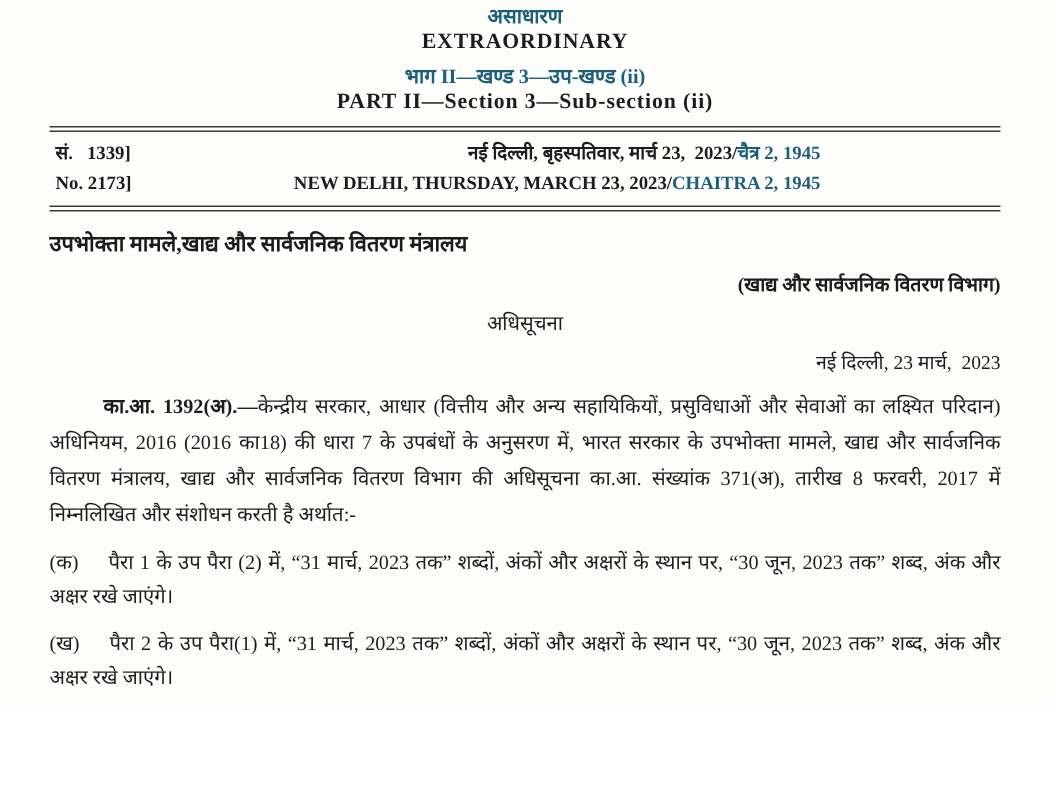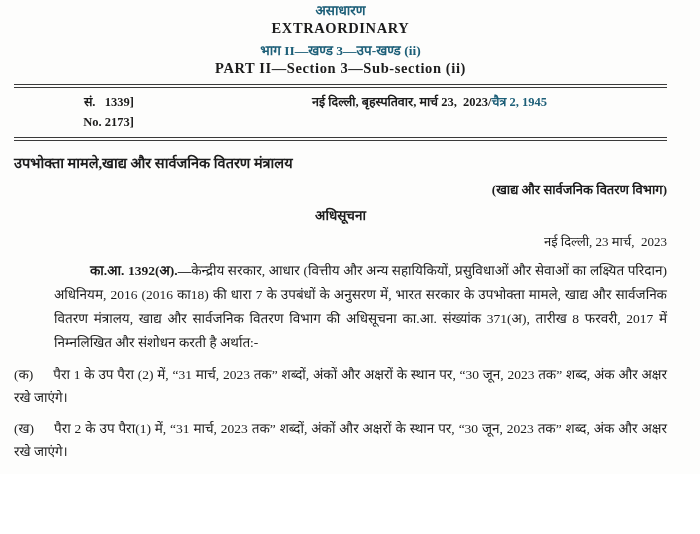--- a/index.html
+++ b/index.html
@@ -7,61 +7,60 @@
   body {
     width: 700px;
     font-family: "Liberation Serif", "DejaVu Serif", serif;
     color: #1c1c1c;
   }
   .page {
     position: relative;
     width: 700px;
     height: 474px;
     background: #fdfdfc;
-    padding: 3px 33px 0 14px;
+    padding: 3px 33px 0 33px;
     overflow: hidden;
   }
   .bold { font-weight: bold; }
   .accent { color: #1d5f78; }
 
   
   .masthead { text-align: center; }
   .m-hi { font-size: 13.5px; line-height: 16px; font-weight: bold; }
   .m-en { font-size: 14.5px; line-height: 18px; font-weight: bold; letter-spacing: 0.6px; }
   .m-group { margin-top: 6px; }
 
   
   .issue-bar {
     margin-top: 7px;
     border-top: 4px double #3a3a3a;
     border-bottom: 4px double #3a3a3a;
     padding: 4px 0 5px 0;
     display: flex;
     align-items: flex-start;
   }
-  .issue-no { width: 120px; text-align: right; padding-left: 4px; }
+  .issue-no { width: 120px; text-align: left; padding-left: 4px; }
   .issue-no div { font-size: 12.5px; line-height: 20px; font-weight: bold; white-space: pre-wrap; }
   .issue-date { flex: 1; text-align: right; }
   .issue-date div { font-size: 12.5px; line-height: 20px; font-weight: bold; white-space: pre-wrap; }
   .issue-spacer { width: 120px; }
 
   
   .doc-body { margin-top: 13px; }
   .ministry   { text-align: left; font-size: 14.5px; line-height: 19px; font-weight: bold; }
   .dept       { text-align: right; font-size: 13px;   line-height: 17px; font-weight: bold; margin-top: 8px; }
-  .noti-head  { text-align: center; font-size: 13.5px; line-height: 18px; font-weight: bold; margin-top: 9px; }
+  .noti-head  { text-align: center; font-size: 13.5px; line-height: 18px; font-weight: normal; margin-top: 9px; }
   .place-date { text-align: right; font-size: 13px;   line-height: 17px; margin-top: 8px; white-space: pre-wrap; }
 
   .para {
     margin-top: 9px;
     font-size: 13.5px;
     line-height: 24px;
     text-align: justify;
     text-indent: 36px;
-    margin-left: 40px;
   }
   .intro {
     margin-top: 4px;
     font-size: 13.5px;
     line-height: 23px;
     text-indent: 40px;
   }
   .item {
     margin-top: 8px;
     font-size: 13.5px;
@@ -84,20 +83,21 @@
     </div>
   </header>
 
   <section class="issue-bar">
     <div class="issue-no">
       <div>सं.   1339]</div>
       <div>No. 2173]</div>
     </div>
     <div class="issue-date">
       <div><span>नई दिल्ली, बृहस्पतिवार, मार्च 23,  2023/</span><span class="accent">चैत्र 2, 1945</span></div>
+      <div><span>NEW DELHI, THURSDAY, MARCH 23, 2023/</span><span class="accent">CHAITRA 2, 1945</span></div>
     </div>
     <div class="issue-spacer"></div>
   </section>
 
   <main class="doc-body">
     <h1 class="ministry">उपभोक्ता मामले,खाद्य और सार्वजनिक वितरण मंत्रालय</h1>
     <div class="dept">(खाद्य और सार्वजनिक वितरण विभाग)</div>
     <div class="noti-head">अधिसूचना</div>
     <div class="place-date">नई दिल्ली, 23 मार्च,  2023</div>
 

